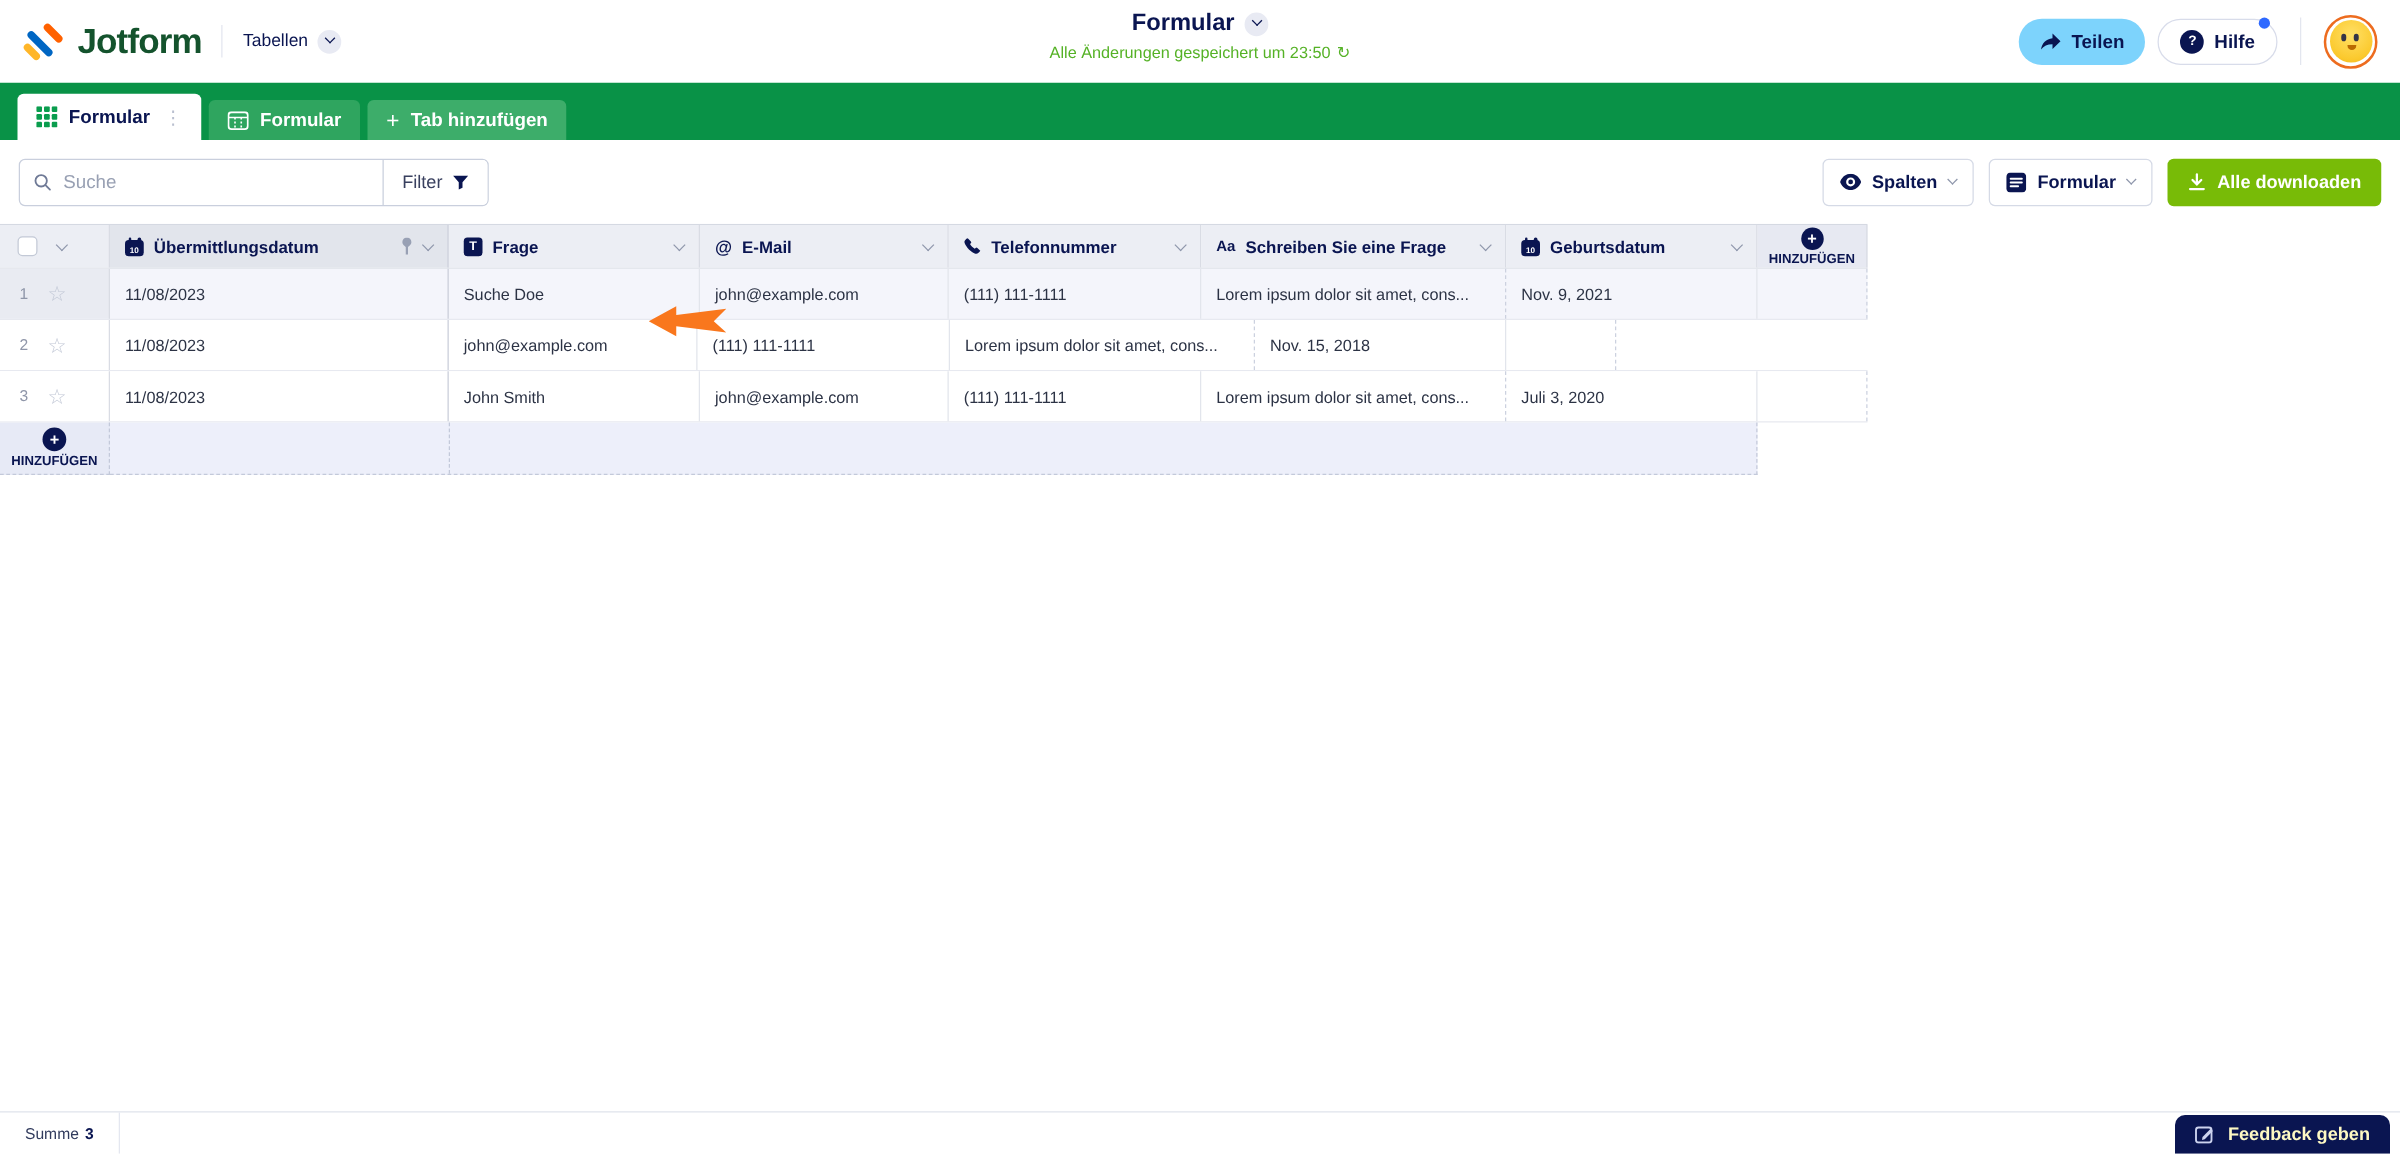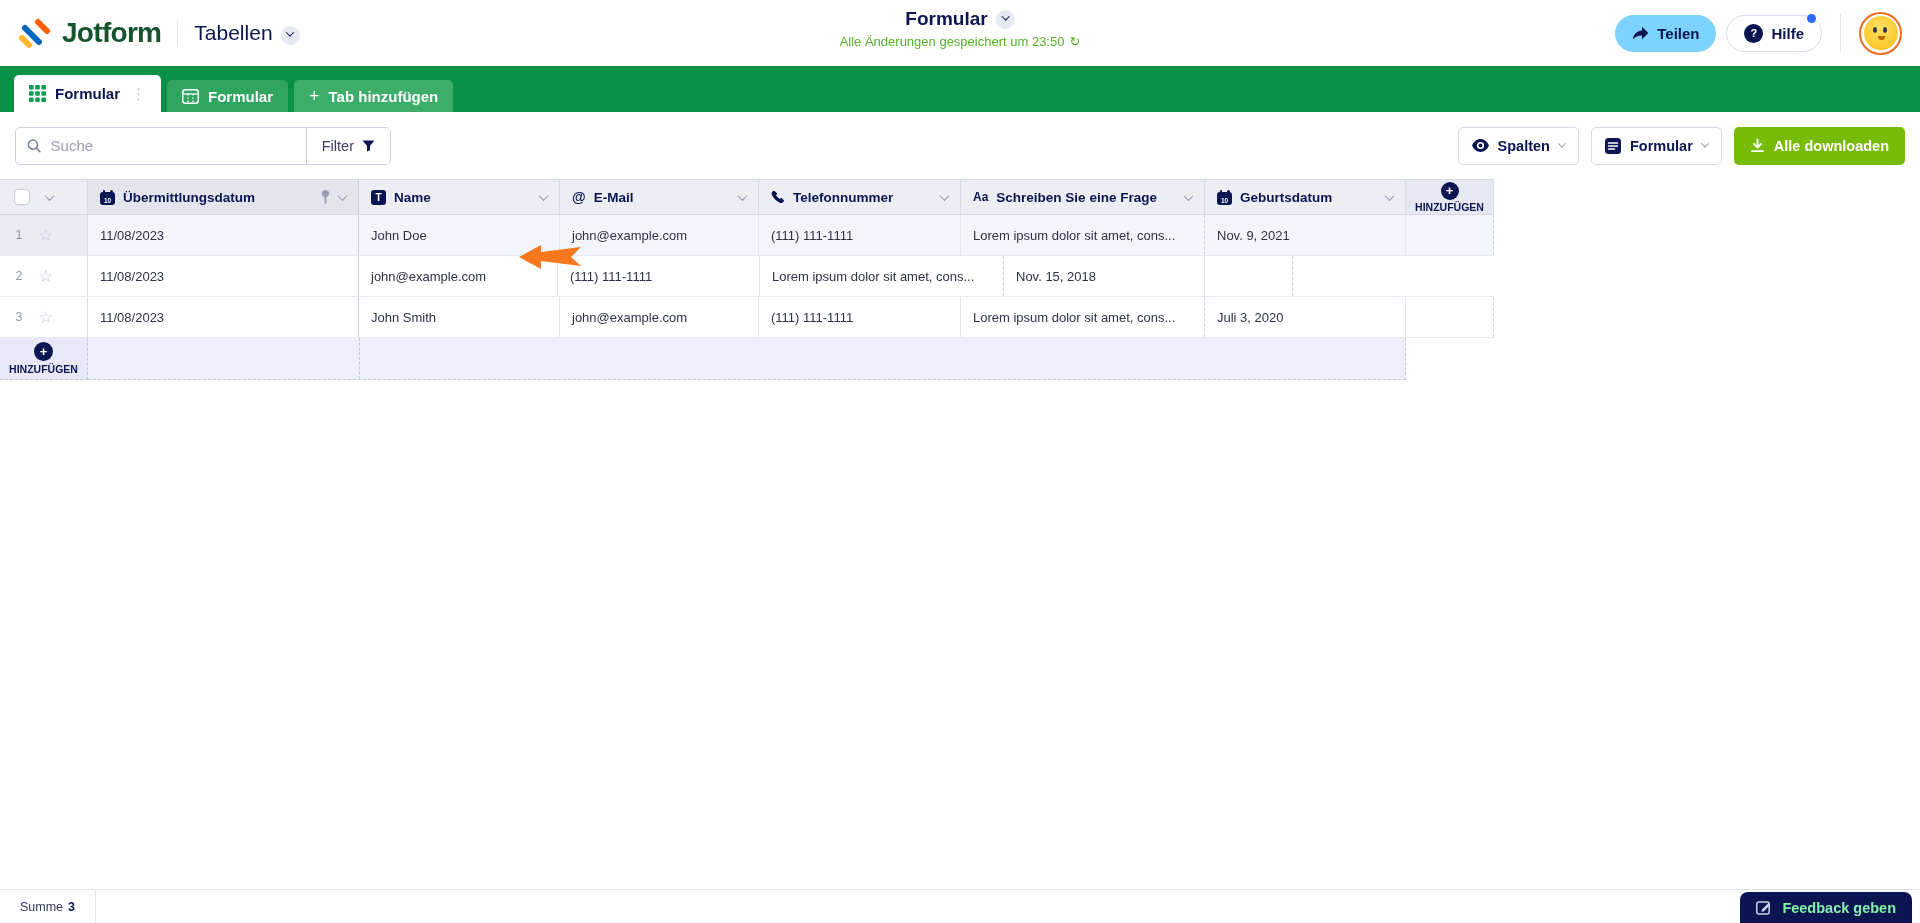--- a/index.html
+++ b/index.html
@@ -7,21 +7,21 @@
   body { font-family:"Liberation Sans", sans-serif; background:#fff; color:#0a1551; position:relative; }
   button { font-family:inherit; cursor:pointer; }
 
   
   .topbar { height:66px; display:flex; align-items:center; padding:0 18px; position:relative; background:#fff; }
   .topbar-left { display:flex; align-items:center; }
   .logo { display:flex; align-items:center; gap:10px; cursor:pointer; }
   .logo-text { font-size:28px; font-weight:800; letter-spacing:-0.7px; color:#14532d; }
   .vdiv { width:1px; height:26px; background:#e3e6ef; margin:0 16px; }
   .vdiv.tall { height:38px; margin:0 18px; }
-  .product { display:flex; align-items:flex-end; gap:8px; font-size:21px; color:#0a1551; cursor:pointer; }
+  .product { display:flex; align-items:flex-start; gap:8px; font-size:14px; color:#0a1551; cursor:pointer; }
   .chev { display:inline-block; width:7px; height:7px; border-right:1.7px solid #8e96ab; border-bottom:1.7px solid #8e96ab; transform:rotate(45deg) translate(-1px,-1px); }
   .chev.navy { border-color:#0a1551; }
   .chev-circle { width:19px; height:19px; border-radius:50%; background:#e8eaf3; display:grid; place-items:center; cursor:pointer; }
   .chev-circle .chev { width:6px; height:6px; margin-top:-3px; }
   .topbar-center { position:absolute; left:50%; top:8px; transform:translateX(-50%); text-align:center; }
   .title-row { display:flex; align-items:center; justify-content:center; gap:8px; }
   .title-row h1 { font-size:19px; font-weight:700; color:#0a1551; }
   .save-status { margin-top:4px; font-size:13px; color:#55b226; display:flex; align-items:center; gap:5px; justify-content:flex-end; }
   .refresh { font-size:13px; color:#55b226; }
   .topbar-right { margin-left:auto; display:flex; align-items:center; }
@@ -91,21 +91,21 @@
   .addrow-wrap { display:flex; height:42px; }
   .addrow-gutter { width:88px; background:#e7eaf6; display:flex; flex-direction:column; align-items:center; justify-content:center; gap:2px; border-right:1px dashed #c3c9da; border-bottom:1px dashed #c3c9da; font-size:10.5px; font-weight:700; color:#0a1551; cursor:pointer; }
   .addrow-gutter .plus-circle { width:19px; height:19px; }
   .addrow-dash { width:1318px; background:#edeffa; border-bottom:1px dashed #c3c9da; border-right:1px dashed #c3c9da; position:relative; cursor:pointer; }
   .dash-sep { position:absolute; left:271px; top:0; bottom:0; border-left:1px dashed #c3c9da; }
 
   
   .statusbar { position:absolute; left:0; right:0; bottom:0; height:34px; background:#fff; border-top:1px solid #dfe3ec; display:flex; align-items:center; }
   .sum { height:100%; display:flex; align-items:center; gap:5px; padding:0 20px; font-size:12.5px; color:#303a5c; border-right:1px solid #e4e7f0; }
   .sum b { color:#0a1551; font-weight:800; }
-  .feedback { position:absolute; right:8px; bottom:0; height:31px; background:#0a1551; color:#86efac; border:none; border-radius:8px 8px 0 0; display:flex; align-items:center; gap:9px; padding:0 16px; font-size:14.5px; font-weight:700; }
+  .feedback { position:absolute; right:8px; bottom:0; height:31px; background:#0a1551; color:#fef9c3; border:none; border-radius:8px 8px 0 0; display:flex; align-items:center; gap:9px; padding:0 16px; font-size:14.5px; font-weight:700; }
 </style>
 </head>
 <body>
 
 <header class="topbar">
   <div class="topbar-left">
     <div class="logo">
       <svg width="34" height="34" viewBox="0 0 34 34">
         <g stroke-linecap="round" stroke-width="6" fill="none">
           <path d="M20 6 L29 15" stroke="#ff6100"></path>
@@ -263,21 +263,21 @@
         </span>
       <span>Übermittlungsdatum</span>
       <span class="sp"></span>
       <svg width="11" height="14" viewBox="0 0 11 14">
         <path d="M5.5 0A3.6 3.6 0 0 0 1.9 3.6c0 1 .4 1.9 1.1 2.5l1.6 1.5v5.9h1.8V7.6l1.6-1.5c.7-.6 1.1-1.5 1.1-2.5A3.6 3.6 0 0 0 5.5 0z" fill="#98a0b4"></path>
       </svg>
       <i class="chev"></i>
     </div>
     <div class="hcell w1">
       <span class="ticon">T</span>
-      <span>Name</span>
+      <span>Frage</span>
       <span class="sp"></span>
         <i class="chev"></i>
     </div>
     <div class="hcell w2">
       <span class="at-glyph">@</span>
       <span>E-Mail</span>
       <span class="sp"></span>
         <i class="chev"></i>
     </div>
     <div class="hcell w3">
@@ -308,21 +308,21 @@
       <span>HINZUFÜGEN</span>
     </div>
   </div>
 
   <div class="row tint">
     <div class="gutter">
       <span class="rownum">1</span>
       <span class="star">☆</span>
     </div>
     <div class="cell w0">11/08/2023</div>
-    <div class="cell w1">John Doe</div>
+    <div class="cell w1">Suche Doe</div>
     <div class="cell w2">john@example.com</div>
     <div class="cell w3">(111) 111-1111</div>
     <div class="cell w4">Lorem ipsum dolor sit amet, cons...</div>
     <div class="cell w5">Nov. 9, 2021</div>
     <div class="cell wadd"></div>
   </div>
 
   <div class="row">
     <div class="gutter">
       <span class="rownum">2</span>

